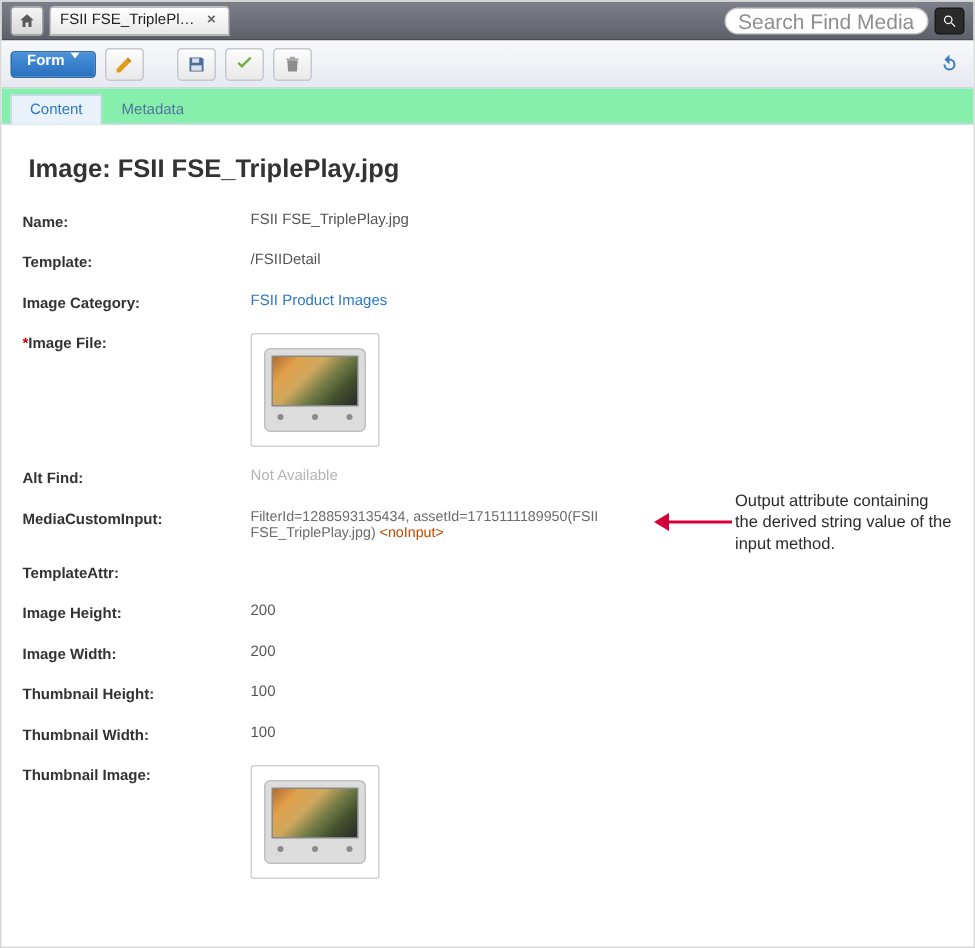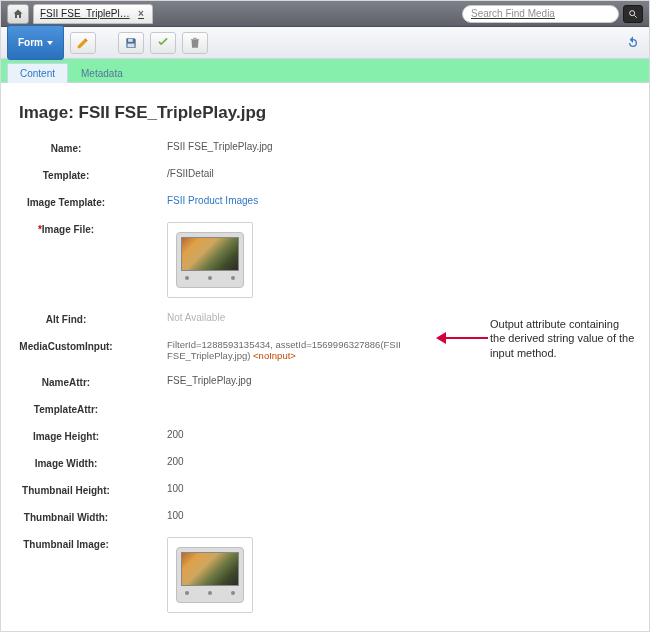--- a/index.html
+++ b/index.html
@@ -5,63 +5,62 @@
   * { box-sizing: border-box; }
   html, body { margin: 0; padding: 0; font-family: Arial, sans-serif; font-size: 11px; color: #333; }
   .app { width: 650px; height: 632px; background: #fff; position: relative; overflow: hidden; border: 1px solid #d8d8d8; }
 
   
   .topbar {
     display: flex; align-items: center; gap: 4px;
     height: 26px; padding: 2px 6px;
     background: linear-gradient(#7d8088, #5e616a);
     border-bottom: 1px solid #4b4e55;
-    text-decoration: underline;
   }
   .home-btn {
     width: 22px; height: 20px; border-radius: 3px;
     background: linear-gradient(#f5f5f5, #d8d8d8);
     border: 1px solid #a5a5a5;
     display: flex; align-items: center; justify-content: center;
   }
   .home-icon { width: 12px; height: 12px; display:block; }
   .file-tab {
     height: 20px; min-width: 120px; max-width: 140px;
     background: linear-gradient(#ffffff, #e8e8e8);
     border: 1px solid #bdbdbd; border-radius: 3px 3px 0 0;
     display: flex; align-items: center; padding: 0 6px;
     font-size: 10px; color: #222; overflow: hidden;
   }
   .file-tab .name { flex: 1 1 auto; white-space: nowrap; overflow: hidden; text-overflow: ellipsis; }
   .file-tab .x { width: 10px; text-align: center; color: #666; font-weight: bold; }
   .topbar .spacer { flex: 1 1 auto; }
   .search-wrap { display: flex; align-items: center; gap: 4px; }
   .search {
-    height: 18px; width: 157px; border-radius: 9px; border: 1px solid #c9c9c9;
-    padding: 0 8px; font-size: 10px; background: #fff; color: #333;
+    height: 18px; width: 136px; border-radius: 9px; border: 1px solid #c9c9c9;
+    padding: 0 8px; font-size: 14px; background: #fff; color: #333;
   }
   .search::placeholder { color: #8f8f8f; }
   .go-btn {
     width: 20px; height: 18px; border-radius: 3px;
     background: #2b2b2b; border: 1px solid #1a1a1a;
     display: flex; align-items: center; justify-content: center;
   }
   .go-btn svg { width: 10px; height: 10px; display:block; }
 
   
   .toolbar {
     height: 32px; background: linear-gradient(#f8f9fb, #e6e9ef);
     border-bottom: 1px solid #cfd4dd;
     display: flex; align-items: center; padding: 0 6px; gap: 6px;
   }
   .form-btn {
-    height: 35px; padding: 0 10px; border-radius: 3px;
+    height: 18px; padding: 0 10px; border-radius: 3px;
     background: linear-gradient(#4b93db, #2a70be);
     border: 1px solid #2a6bb0; color: #fff; font-size: 10px; font-weight: bold;
-    display: flex; align-items: center; gap: 4px;
+    display: flex; gap: 4px;
   }
   .form-btn .caret { width: 0; height: 0; border-left: 3px solid transparent; border-right: 3px solid transparent; border-top: 4px solid #fff; }
   .tb-btn {
     width: 26px; height: 22px; border-radius: 3px;
     background: linear-gradient(#fdfdfd, #e8e8e8);
     border: 1px solid #c5c8ce;
     display: flex; align-items: center; justify-content: center;
   }
   .tb-btn svg { width: 14px; height: 14px; display:block; }
   .toolbar .sep { width: 10px; }
@@ -82,21 +81,21 @@
     border-bottom: none; position: relative; top: 1px;
   }
   .subtab.active {
     color: #2C78C4; background: #e9f1fb; border-color: #c8d6e6;
   }
 
   .content { padding: 10px 10px 10px 14px; overflow: auto; height: calc(100% - 82px); }
   .page-title { font-weight: bold; font-size: 17px; margin: 10px 0 18px 4px; }
 
   .field { display: flex; align-items: flex-start; margin-bottom: 14px; }
-  .field .label { width: 108px; text-align: center; font-size: 10px; font-weight: bold; color: #333; padding-top: 2px; padding-right: 6px; }
+  .field .label { width: 108px; text-align: left; font-size: 10px; font-weight: bold; color: #333; padding-top: 2px; padding-right: 6px; }
   .field .req { color: #c00; }
   .field .value { font-size: 10px; color: #555; max-width: 310px; word-wrap: break-word; padding-left: 44px; }
   .field .value.link { color: #2C78C4; }
   .field .value.disabled { color: #b4b4b4; }
   .field .value.mco { color: #6b6b6b; font-size: 9.5px; }
   .noinput { color: #c04a00; }
 
   .image-box {
     width: 86px; height: 76px; border: 1px solid #d2d2d2; background: #fff;
     padding: 6px; border-radius: 2px; display: flex; align-items: center; justify-content: center;
@@ -108,21 +107,21 @@
   .screen {
     width: 100%; height: 34px;
     background: linear-gradient(135deg,#b36a2f 0%, #e0a04a 20%, #cfa75e 40%, #6f7a45 60%, #3f4a2a 80%, #2b2b2b 100%);
     border: 1px solid #888;
   }
   .panel { height: 14px; display: flex; align-items: center; justify-content: space-between; padding: 0 4px; }
   .panel .dot { width: 4px; height: 4px; border-radius: 50%; background: #8a8a8a; }
 
   
   .anno {
-    position: absolute; left: 435px; top: 316px; width: 205px;
+    position: absolute; left: 435px; top: 326px; width: 205px;
     display: flex; align-items: center; gap: 2px; pointer-events: none;
   }
   .anno .arrow {
     position: relative; width: 52px; height: 14px; flex: 0 0 auto;
   }
   .anno .arrow .shaft {
     position: absolute; left: 10px; right: 0; top: 6px; height: 2px; background: #d4003a;
   }
   .anno .arrow .head {
     position: absolute; left: 0; top: 1px;
@@ -209,21 +208,21 @@
       <div class="label">Name:</div>
       <div class="value">FSII FSE_TriplePlay.jpg</div>
     </div>
 
     <div class="field">
       <div class="label">Template:</div>
       <div class="value">/FSIIDetail</div>
     </div>
 
     <div class="field">
-      <div class="label">Image Template:</div>
+      <div class="label">Image Category:</div>
       <div class="value link">FSII Product Images</div>
     </div>
 
     <div class="field">
       <div class="label"><span class="req">*</span><span>Image File:</span></div>
       <div class="value">
         <div class="image-box">
           <div class="tv">
             <div class="screen"></div>
             <div class="panel">
@@ -237,27 +236,23 @@
     </div>
 
     <div class="field">
       <div class="label">Alt Find:</div>
       <div class="value disabled">Not Available</div>
     </div>
 
 
     <div class="field">
       <div class="label">MediaCustomInput:</div>
-      <div class="value mco"><span>FilterId=1288593135434, assetId=1569996327886(FSII FSE_TriplePlay.jpg) </span><span class="noinput">&lt;noInput&gt;</span></div>
-    </div>
-
-    <div class="field">
-      <div class="label">NameAttr:</div>
-      <div class="value">FSE_TriplePlay.jpg</div>
-    </div>
+      <div class="value mco"><span>FilterId=1288593135434, assetId=1715111189950(FSII FSE_TriplePlay.jpg) </span><span class="noinput">&lt;noInput&gt;</span></div>
+    </div>
+
 
     <div class="field">
       <div class="label">TemplateAttr:</div>
       <div class="value"></div>
     </div>
 
     <div class="field">
       <div class="label">Image Height:</div>
       <div class="value">200</div>
     </div>

